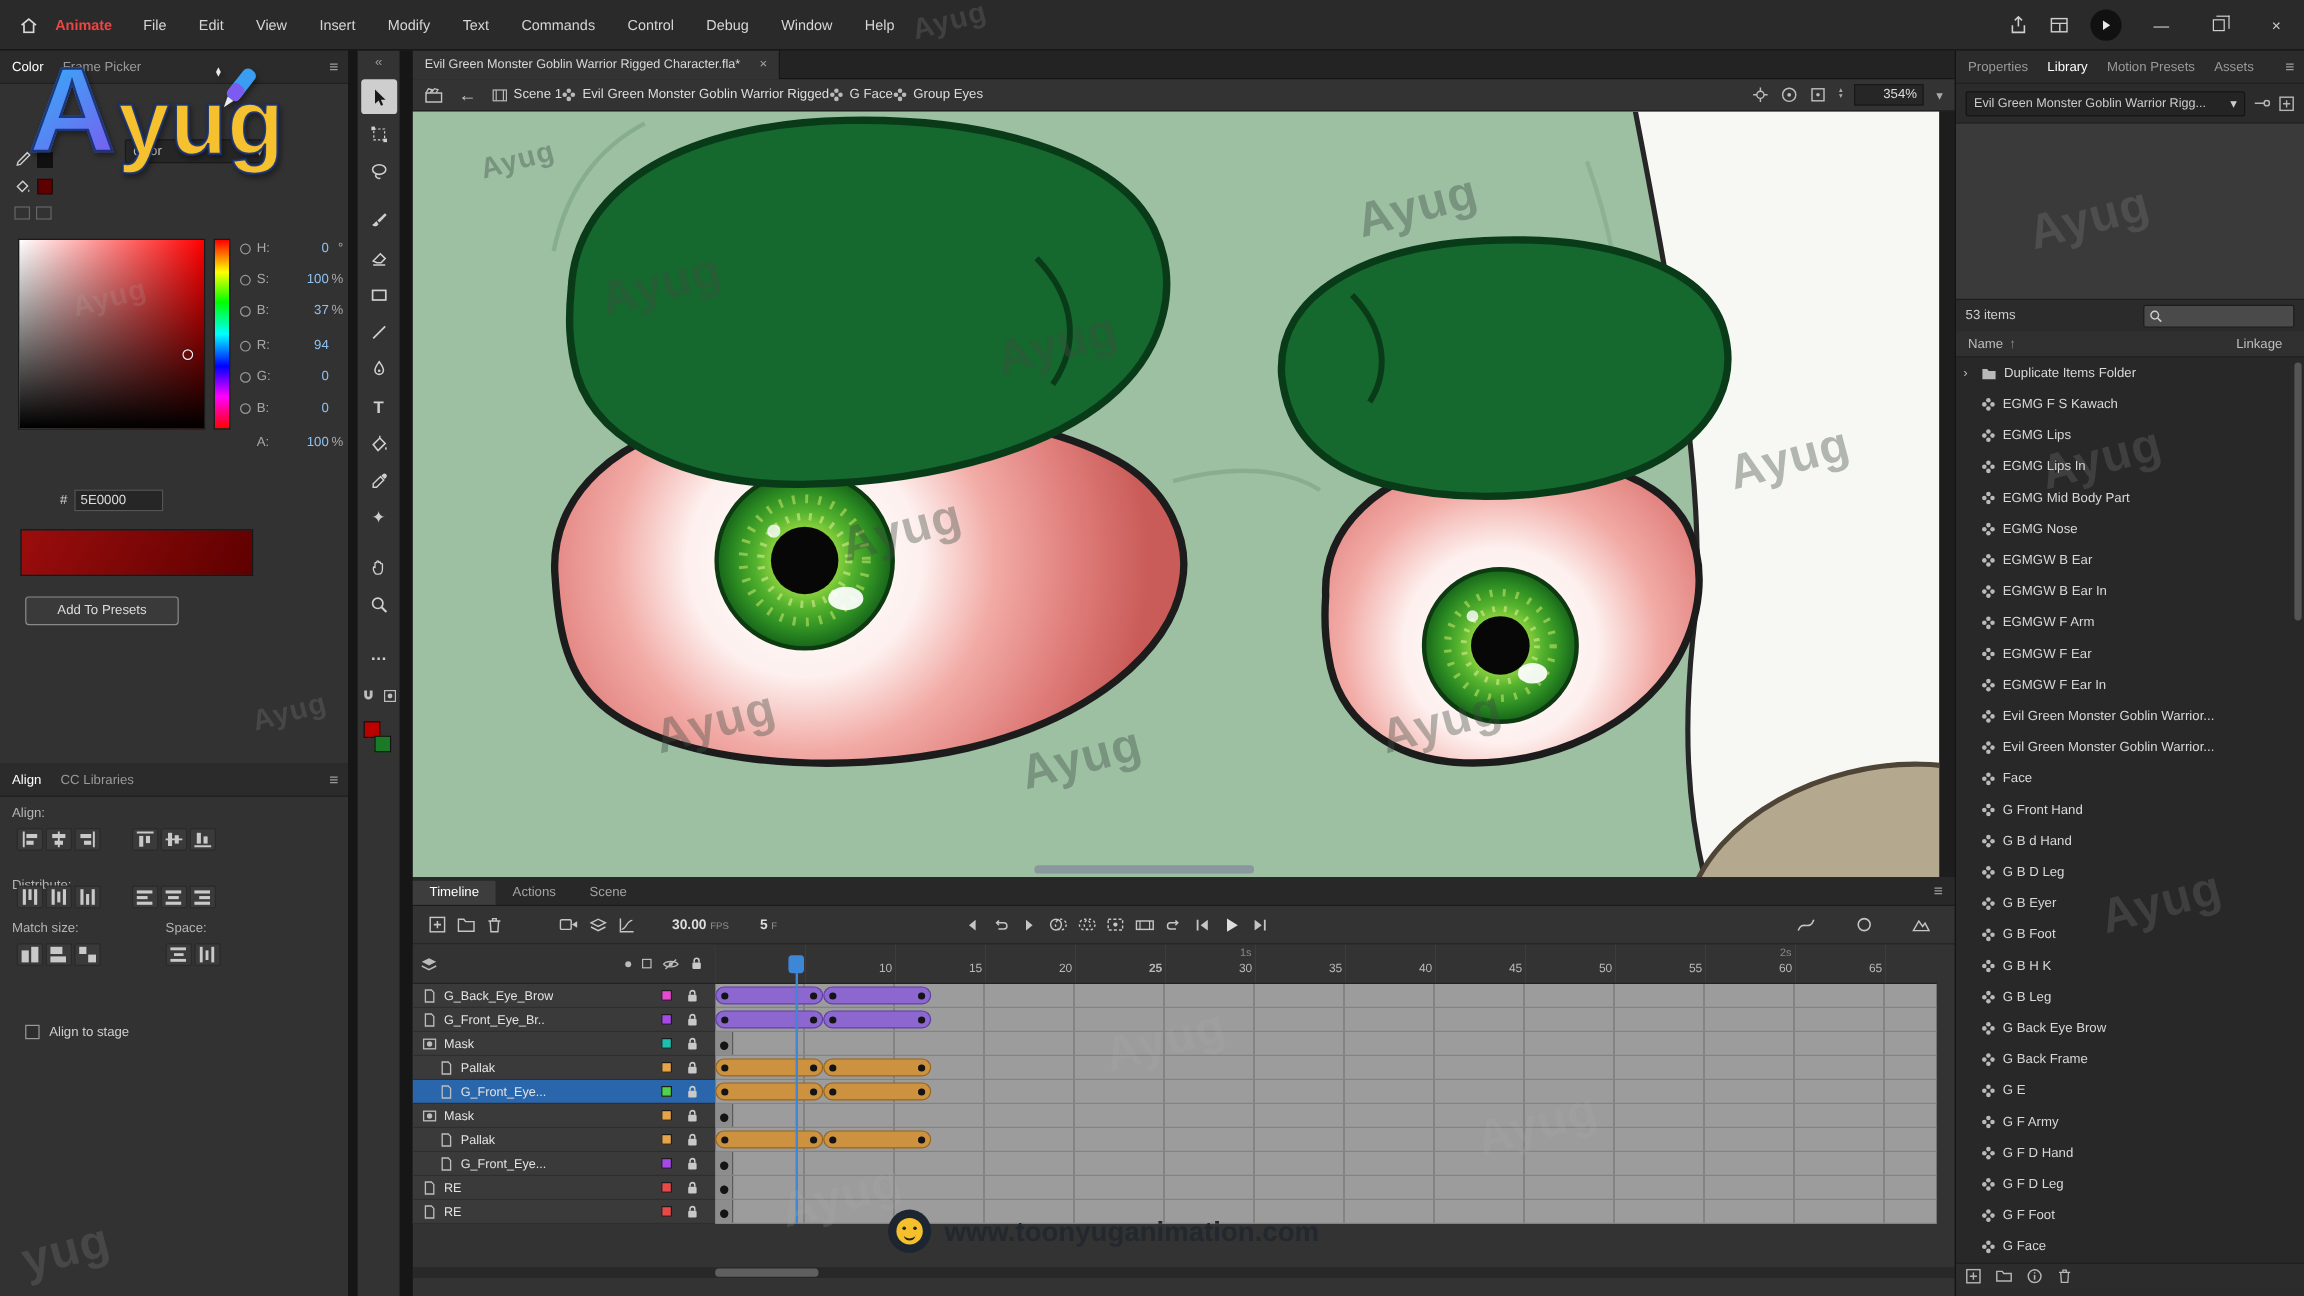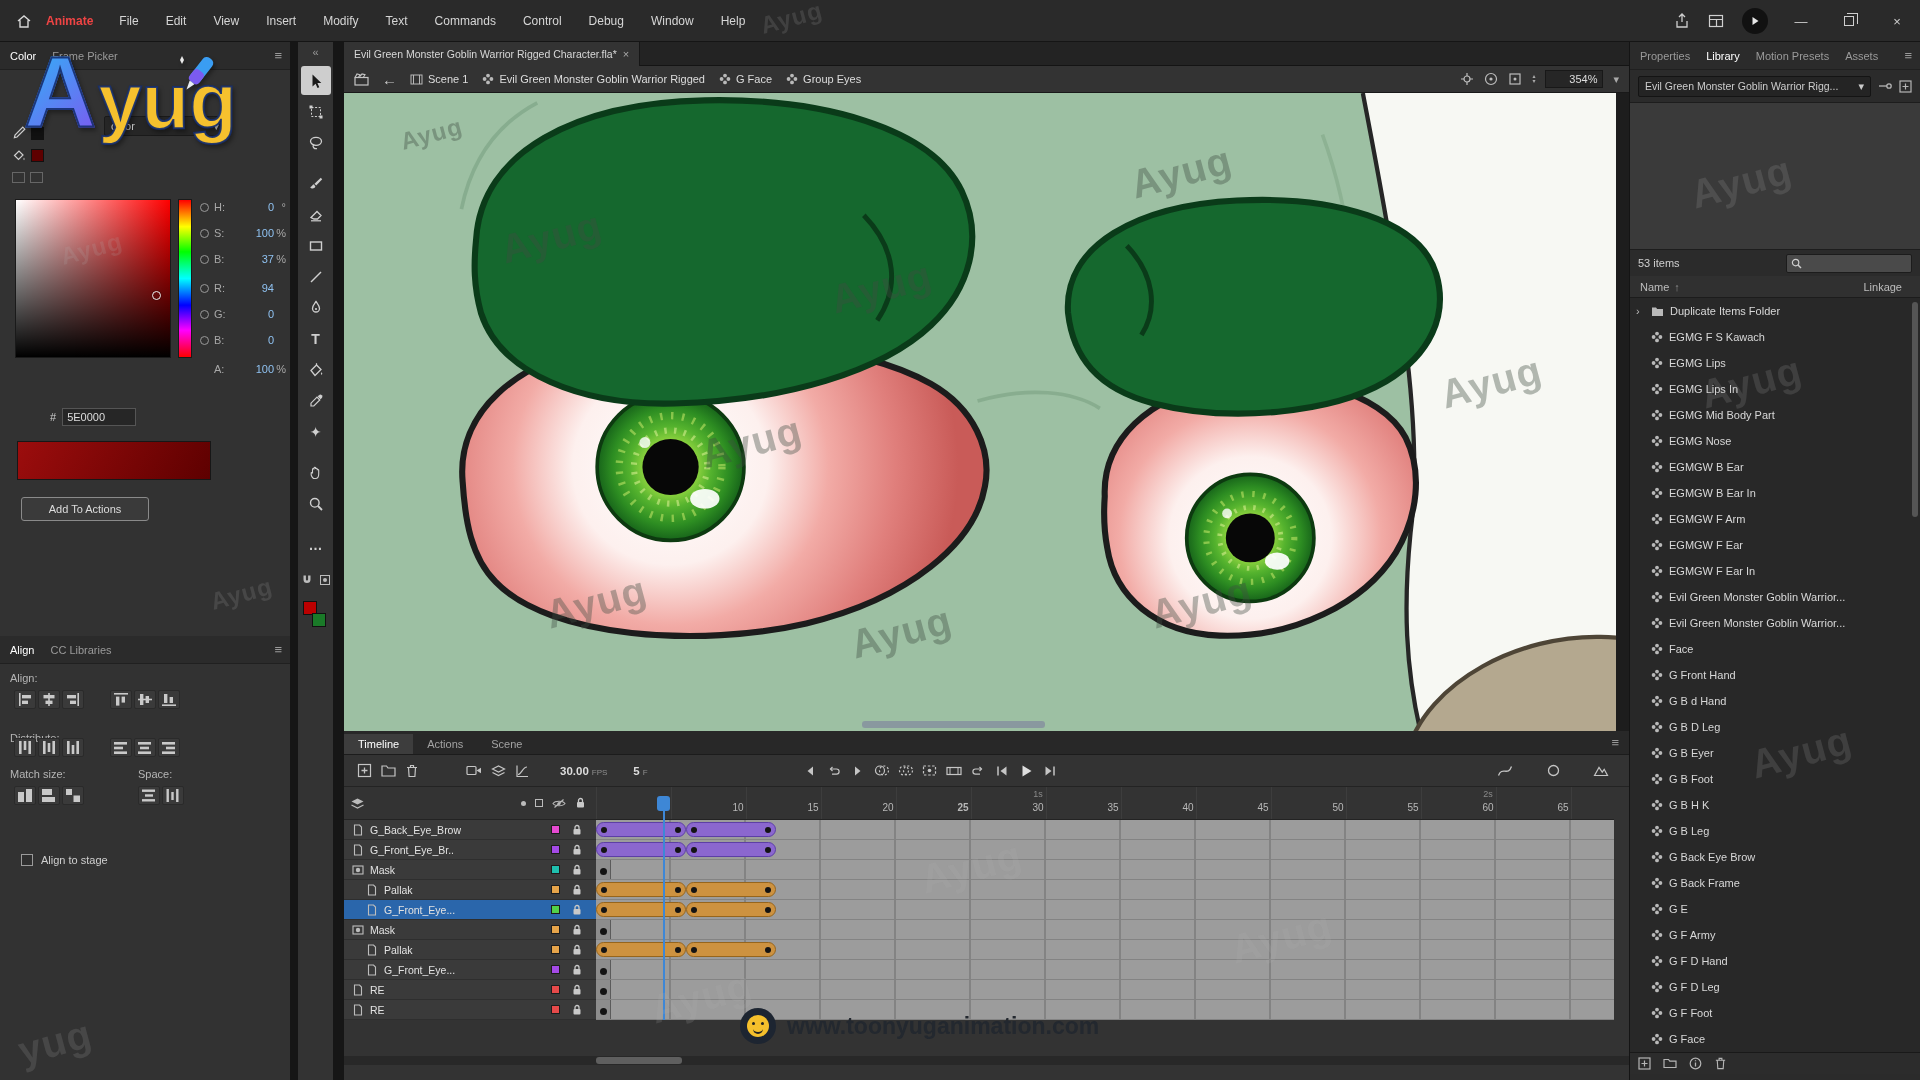--- a/index.html
+++ b/index.html
@@ -74,24 +74,24 @@
   .tgap{height:10px;flex:none}
   .tool-txt{font-size:14px;font-weight:bold}
   .snaps{display:flex;gap:4px;margin-top:14px}
   .snaps span{width:14px;height:14px;display:flex;align-items:center;justify-content:center}
   .tool-colors{position:relative;width:26px;height:34px;margin-top:14px}
   .tc-red{position:absolute;left:0;top:0;width:14px;height:14px;background:#b00;border:1px solid #111}
   .tc-grn{position:absolute;left:9px;top:12px;width:14px;height:14px;background:#1a7a28;border:1px solid #111}
 
   
   .doc-tabbar{position:absolute;left:0;top:0;width:100%;height:24px;background:#232323;border-bottom:1px solid #141414;display:flex}
-  .doc-tab{height:24px;background:#333;border-right:1px solid #161616;display:flex;align-items:center;gap:6px;padding:0 10px;color:#d8d8d8;font-size:10.5px}
+  .doc-tab{height:24px;background:#333;border-right:1px solid #161616;display:flex;align-items:center;gap:16px;padding:0 10px;color:#d8d8d8;font-size:10.5px}
   .doc-tab .x{color:#aaa;font-size:11px}
   .editbar{position:absolute;left:0;top:24px;width:100%;height:27px;background:#333;border-bottom:1px solid #191919;display:flex;align-items:center;gap:13px;padding:0 10px}
-  .crumbs{display:flex;align-items:flex-start;gap:14px}
+  .crumbs{display:flex;align-items:flex-start;gap:0}
   .crumb{display:flex;align-items:center;gap:5px;color:#ddd}
   .crumb .ci-scene,.crumb .ci-symbol{display:none}
   .crumb[data-icon="scene"] .ci-scene{display:block}
   .crumb[data-icon="symbol"] .ci-symbol{display:block}
   .eb-right{margin-left:auto;display:flex;align-items:center;gap:10px}
   .zoom-box{width:58px;height:18px;background:#262626;border:1px solid #181818;color:#ddd;display:flex;align-items:center;justify-content:flex-end;padding:0 5px;gap:4px}
   .spin{display:flex;flex-direction:column;font-size:6px;color:#aaa;line-height:5px}
 
   
   .stage{position:absolute;left:0;top:51px;width:1272px;height:638px;overflow:hidden;background:#9dc0a3}
@@ -330,21 +330,21 @@
               <span class="cf-value">100</span>
               <span class="cf-unit">%</span>
             </div>
           </div>
 
         <div class="hex-row">
           <span>#</span>
           <input class="hex-input" value="5E0000" style="">
         </div>
         <div class="big-swatch"></div>
-        <div class="add-swatches">Add To Actions</div>
+        <div class="add-swatches">Add To Presets</div>
       </div>
 
       <div class="ptabs" style="margin-top:6px">
 
         <span class="pmenu">≡</span>
       <span class="ptab" data-active="true">Align</span>
           <span class="ptab" data-active="false">CC Libraries</span>
         </div>
 
       <div class="ap" style="height:220px">

